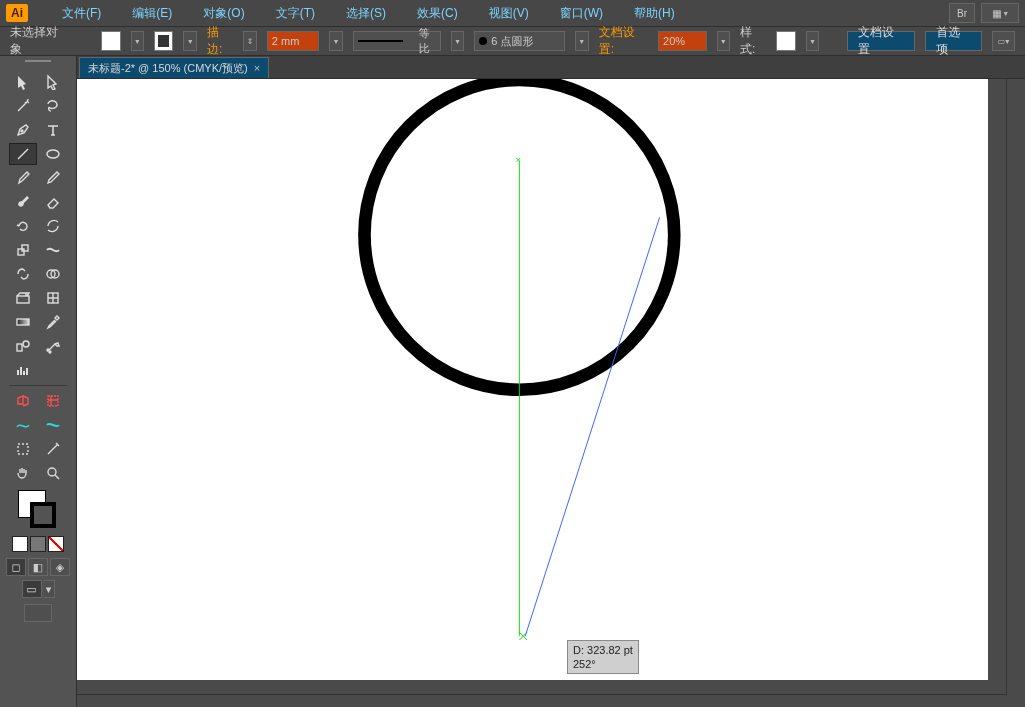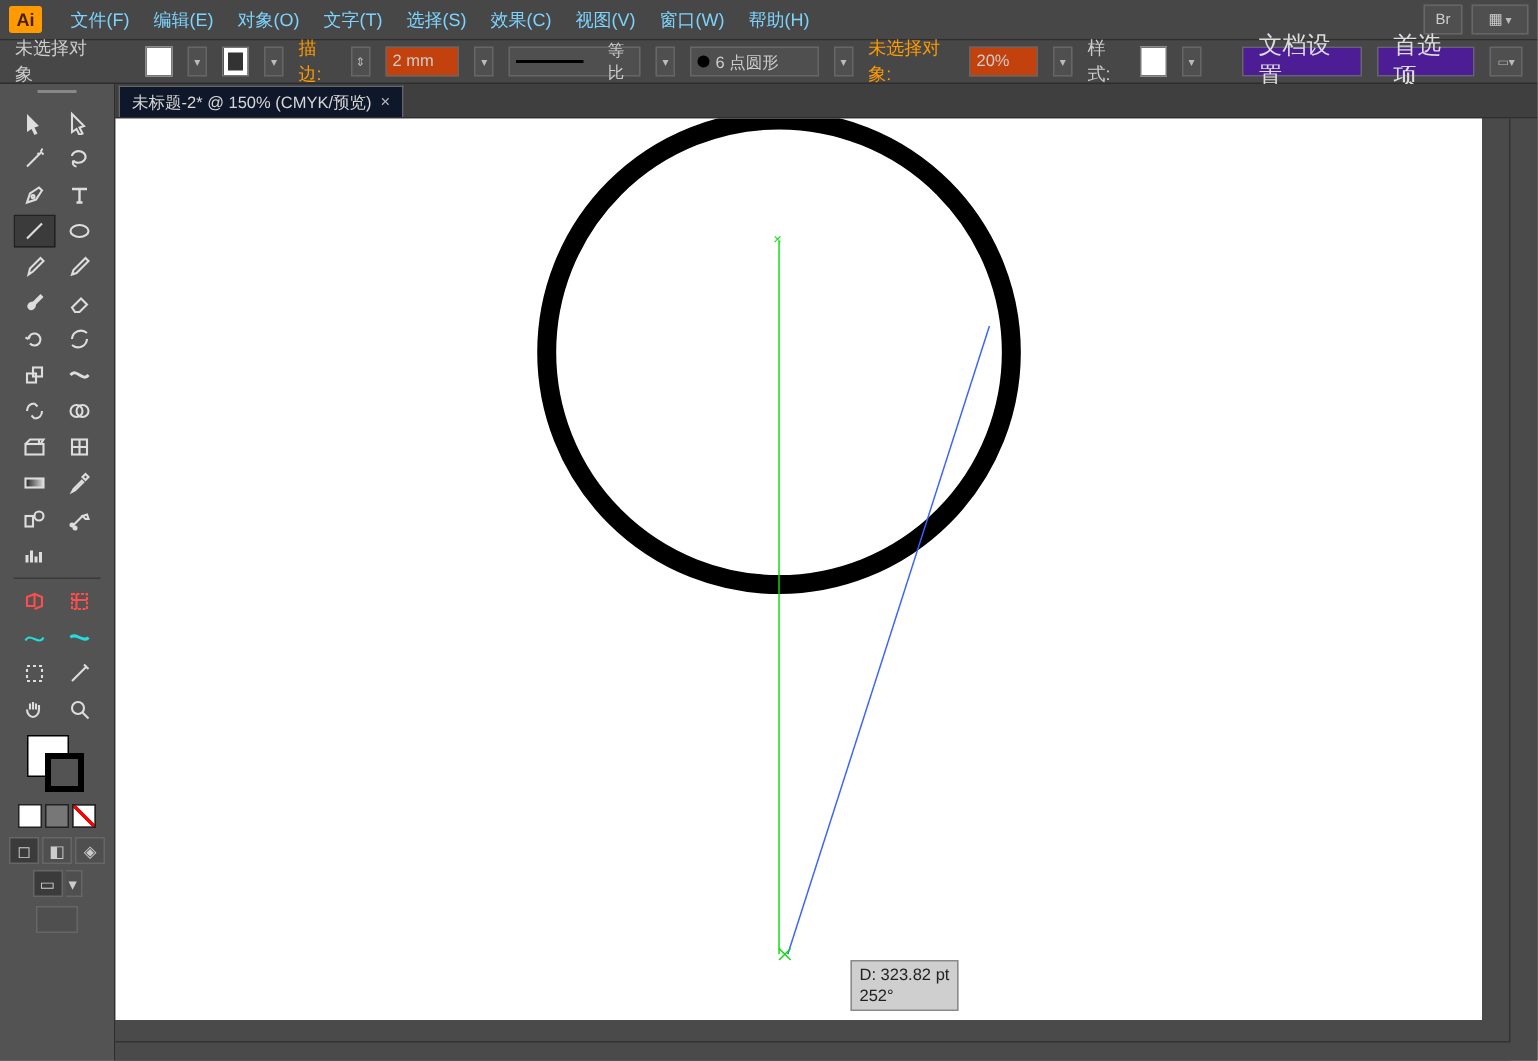--- a/index.html
+++ b/index.html
@@ -1,31 +1,31 @@
 <!DOCTYPE html>
 <html><head>
 <meta charset="utf-8">
 <style>
 html,body{margin:0;padding:0;width:1025px;height:707px;overflow:hidden;font-family:"Microsoft YaHei",Arial,sans-serif;font-size:12px;background:#4a4a4a;color:#ddd;user-select:none}
-.menubar{height:26px;background:#474747;display:flex;align-items:center;padding:0 6px;gap:2px;border-bottom:1px solid #2e2e2e}
+.menubar{height:26px;background:#474747;display:flex;align-items:center;padding:0 6px;gap:17px;border-bottom:1px solid #2e2e2e}
 .ai-logo{width:22px;height:18px;background:#ff9a00;color:#4a1e00;font-weight:bold;font-size:12px;display:flex;align-items:center;justify-content:center;border-radius:2px;margin-right:10px}
 .menu-item{padding:3px 7px;color:#7dd3fc;font-size:12px;cursor:default}
 .menu-right{margin-left:auto;display:flex;gap:6px;align-items:flex-start}
 .menu-btn{width:24px;height:18px;border:1px solid #666;background:#4f4f4f;display:flex;align-items:center;justify-content:center;font-size:10px;color:#ccc}
 .menu-btn.wide{width:36px}
 .controlbar{height:28px;background:#474747;display:flex;align-items:center;padding:0 10px;gap:10px;border-bottom:1px solid #2e2e2e}
 .ctrl-label{color:#ccc;font-size:12px}
 .ctrl-label.accent{color:#ff9a00}
 .swatch{width:18px;height:18px;border:1px solid #777;background:#fff}
 .swatch.dark{background:#333}
 .ctrl-drop{width:12px;height:18px;border:1px solid #666;background:#4f4f4f;display:flex;align-items:center;justify-content:center;font-size:8px;color:#bbb}
 .ctrl-input{height:18px;background:#c2410c;border:1px solid #666;color:#ccc;font-size:11px;padding:0 4px;display:flex;align-items:center}
 .dash-preview{width:58px;height:14px;display:flex;align-items:center}
 .dash-line{width:100%;border-top:2px solid #000}
-.ctrl-btn{height:18px;padding:0 10px;border:1px solid #666;background:#4c1d95;color:#ddd;font-size:16px;display:flex;align-items:center}
+.ctrl-btn{height:18px;padding:0 10px;border:1px solid #666;background:#0c4a6e;color:#ddd;font-size:12px;display:flex;align-items:center}
 .main{display:flex;height:653px}
 .toolbar{width:76px;background:#535353;border-right:1px solid #2e2e2e;display:flex;flex-direction:column;align-items:center;padding-top:2px}
 .tool-tab{width:50px;height:7px;margin-bottom:4px}
 .tool-tab::before{content:"";display:block;width:26px;height:2px;background:#888;margin:2px auto 0}
 .tool-grid{display:grid;grid-template-columns:28px 28px;gap:2px 2px;margin-top:2px}
 .tool{width:28px;height:22px;display:flex;align-items:center;justify-content:center;color:#ddd;position:relative}
 .tool.sel{background:#3b3b3b;box-shadow:inset 0 0 0 1px #222}
 .tool svg{width:16px;height:16px;stroke:#ddd;fill:none;stroke-width:1.4}
 .tool.red svg{stroke:#ff4d4d}
 .tool.teal svg{stroke:#2dd}
@@ -37,21 +37,21 @@
 .mini-sw div{width:14px;height:14px;border:1px solid #222}
 .mini-sw .m1{background:#fff}
 .mini-sw .m2{background:#777}
 .mini-sw .m3{background:linear-gradient(to top right,#fff 0 45%,red 45% 55%,#fff 55% 100%)}
 .mode-sw{display:flex;gap:2px;margin-top:6px}
 .mode-sw div{width:18px;height:16px;border:1px solid #666;background:#4f4f4f;display:flex;align-items:center;justify-content:center;font-size:11px;color:#ccc}
 .mode-sw .on{background:#3b3b3b}
 .toolbar-extra{width:26px;height:16px;margin-top:6px;border:1px solid #666;background:#4f4f4f}
 .doc-area{flex:1;display:flex;flex-direction:column;background:#4a4a4a}
 .tabbar{height:22px;background:#3f3f3f;display:flex;align-items:end;padding-left:2px;border-bottom:1px solid #2e2e2e}
-.doctab{height:20px;background:#0f172a;border-top:1px solid #666;border-left:1px solid #666;border-right:1px solid #666;padding:0 8px;display:flex;align-items:center;gap:6px;color:#d7d7d7;font-size:11px}
+.doctab{height:20px;background:#0c4a6e;border-top:1px solid #666;border-left:1px solid #666;border-right:1px solid #666;padding:0 8px;display:flex;align-items:center;gap:6px;color:#d7d7d7;font-size:11px}
 .doctab .x{color:#bbb;font-size:11px}
 .canvas-wrap{flex:1;background:#4a4a4a;display:flex}
 .canvas{flex:1;background:#fff;position:relative;margin:0 18px 14px 0}
 .scroll-v{width:18px;background:#4a4a4a;border-left:1px solid #333}
 .scroll-h{height:14px;background:#4a4a4a;border-top:1px solid #333;margin-right:18px}
 .tooltip{position:absolute;background:#cfcfcf;border:1px solid #8a8a8a;color:#222;font-size:11px;line-height:14px;padding:2px 5px}
 .caret{font-size:8px;color:#bbb;margin-left:2px}
 </style>
 </head>
 <body>
@@ -89,21 +89,21 @@
         <div class="dash-line"></div>
       </div>
     <span style="margin-left:16px">等比</span>
   </div>
   <div class="ctrl-drop">▾</div>
   <div class="ctrl-input" style="width:84px;background:#4f4f4f">
     <span style="width:8px;height:8px;border-radius:50%;background:#000;margin-right:4px"></span>
     <span>6 点圆形</span>
   </div>
   <div class="ctrl-drop">▾</div>
-  <span class="ctrl-label accent">未选择对象:</span>
+  <span class="ctrl-label accent">文档设置:</span>
   <div class="ctrl-input" style="width:40px">20%</div>
   <div class="ctrl-drop">▾</div>
   <span class="ctrl-label">样式:</span>
   <div class="swatch"></div>
   <div class="ctrl-drop">▾</div>
   <span style="width:8px"></span>
   <div class="ctrl-btn">文档设置</div>
   <div class="ctrl-btn">首选项</div>
   <div class="ctrl-drop" style="width:22px">▭▾</div>
 </div>

